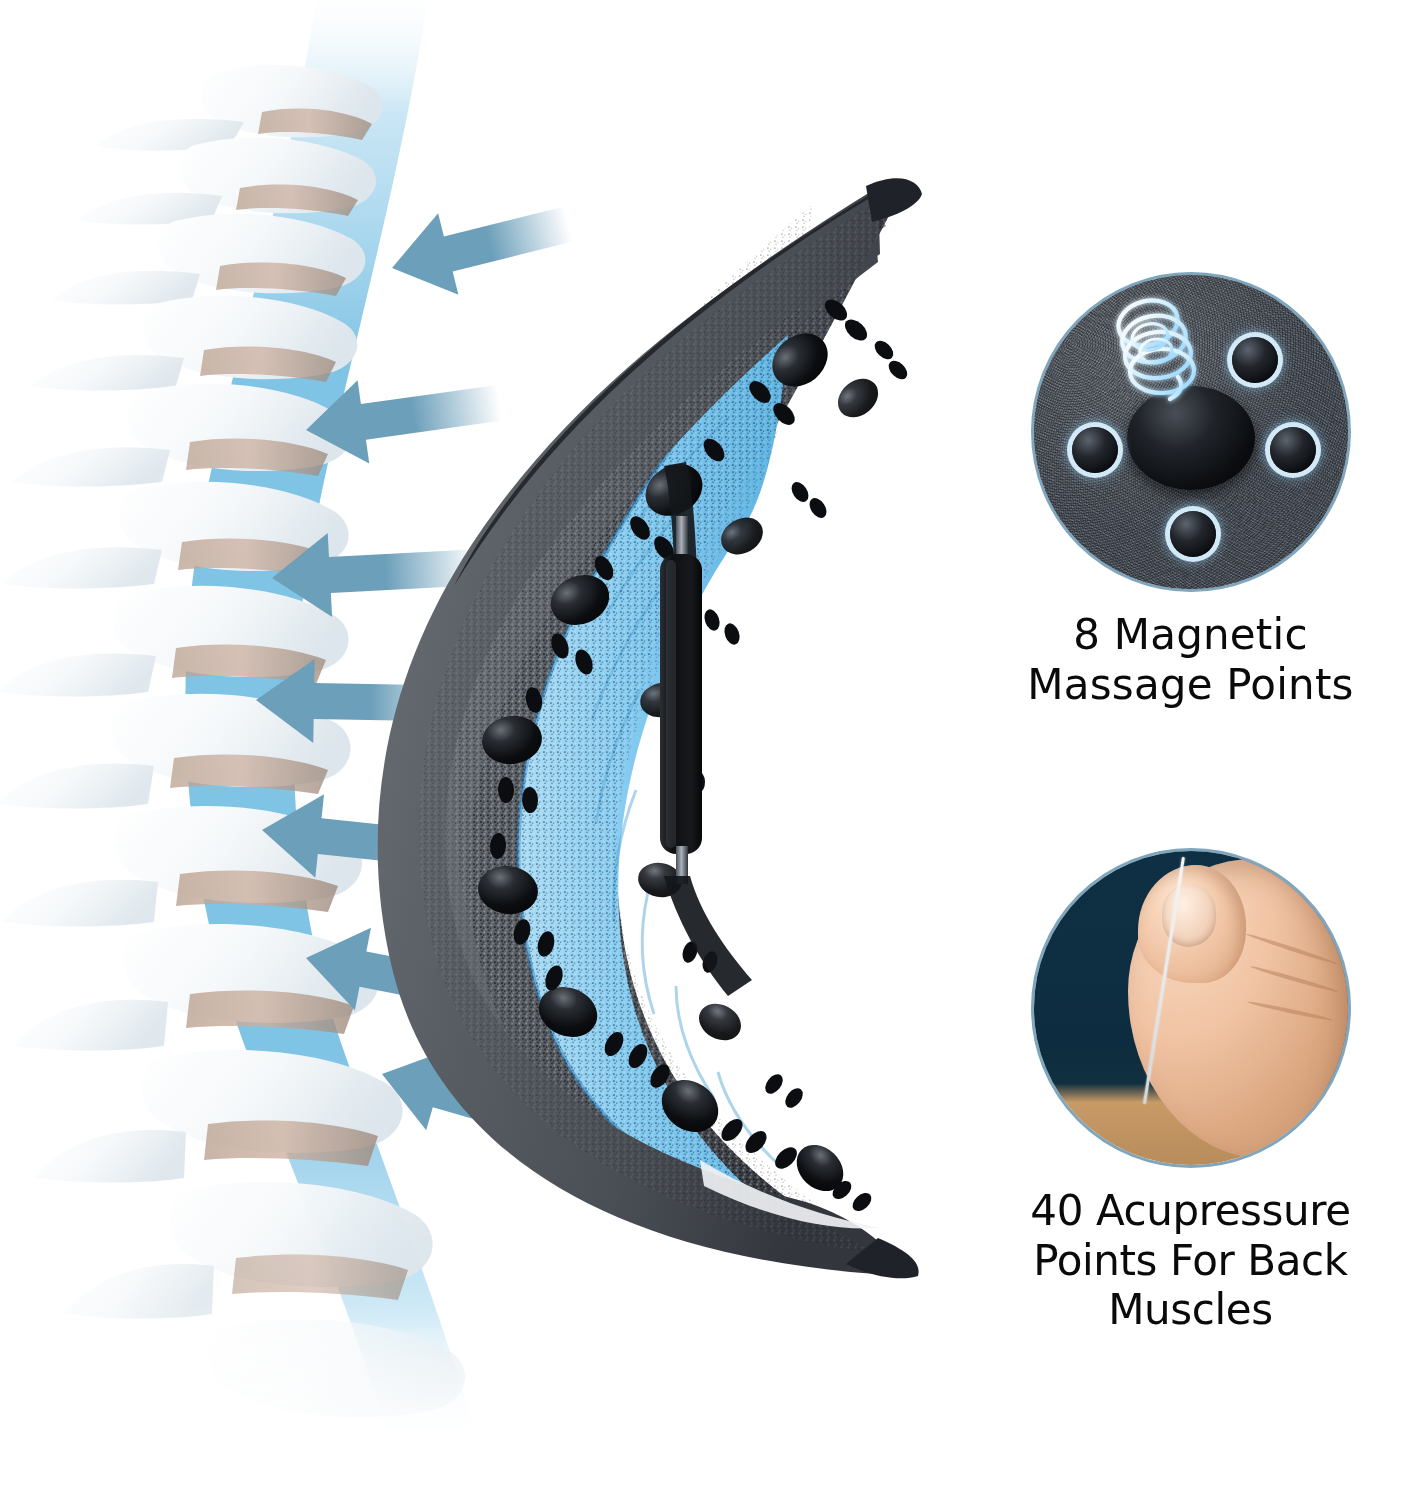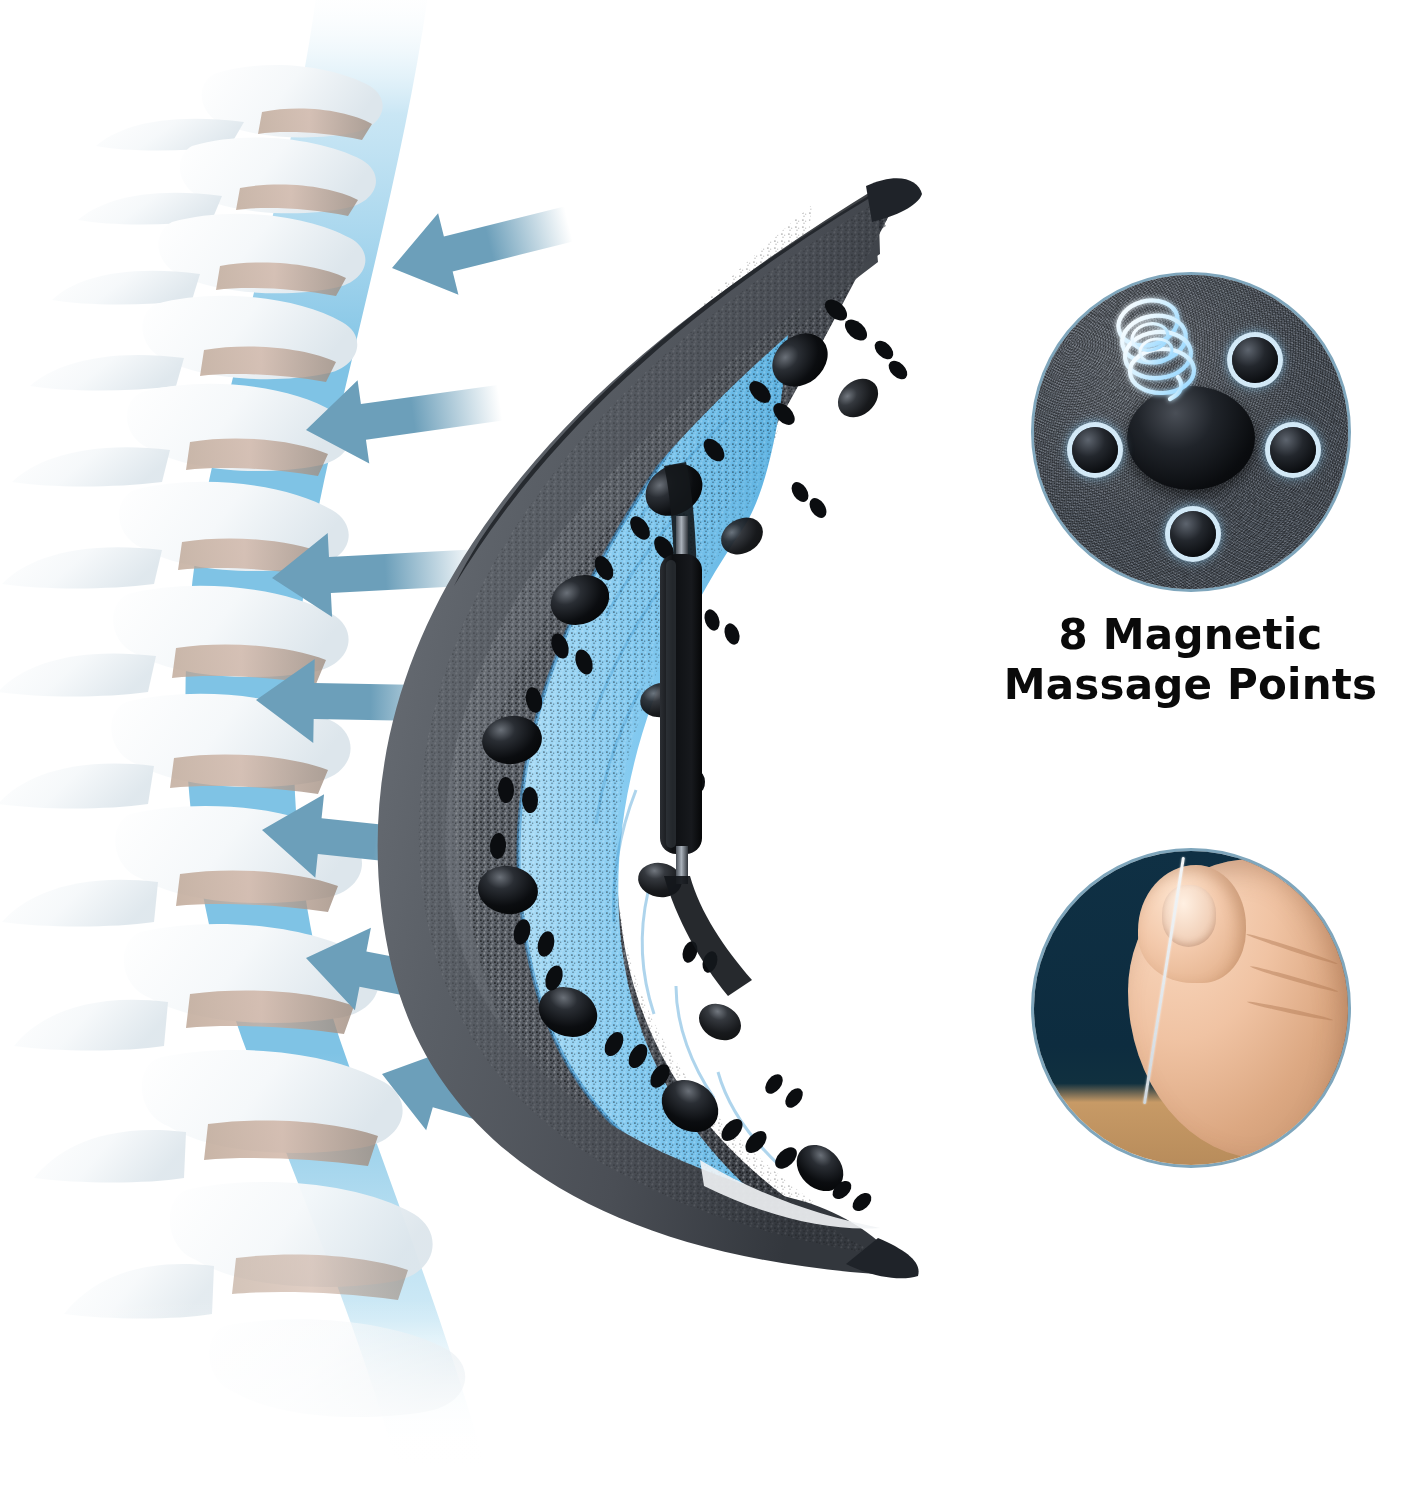--- a/index.html
+++ b/index.html
@@ -185,21 +185,21 @@
     border-radius: 2px;
     box-shadow: 0 0 2px rgba(255,255,255,.7);
   }
 
   .feature-caption {
     margin-top: 18px;
     font-family: "DejaVu Sans", "Liberation Sans", sans-serif;
     font-size: 42px;
     line-height: 1.18;
     color: #0a0a0a;
-    font-weight: 700;
+    font-weight: 400;
     letter-spacing: .2px;
     white-space: pre-line;
   }
   .caption-acu {
     font-size: 42px;
     letter-spacing: -0.4px;
   }
 </style>
 </head>
 <body>
@@ -615,16 +615,18 @@
           <div class="acu-photo"></div>
           <div class="acu-hand"></div>
           <div class="acu-thumb"></div>
           <div class="acu-nail"></div>
           <div class="acu-crease" style="left:210px; top:96px; width:96px; transform:rotate(18deg);"></div>
           <div class="acu-crease" style="left:214px; top:126px; width:92px; transform:rotate(16deg);"></div>
           <div class="acu-crease" style="left:212px; top:158px; width:88px; transform:rotate(12deg);"></div>
           <div class="acu-needle"></div>
         </div>
       </div>
+      <div class="feature-caption caption-acu">40 Acupressure
+Points For Back Muscles</div>
     </div>
 
   </div>
 </div>
 
 </body></html>

